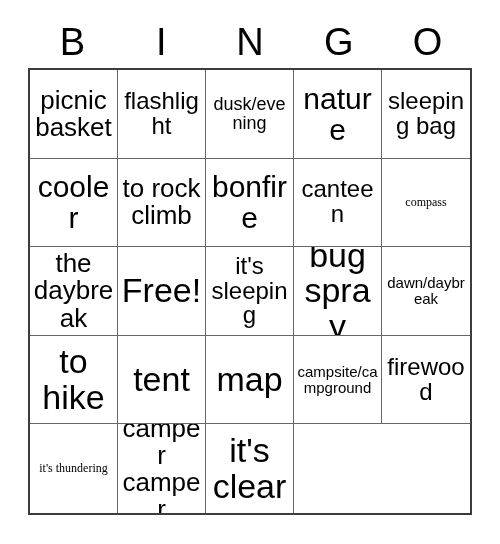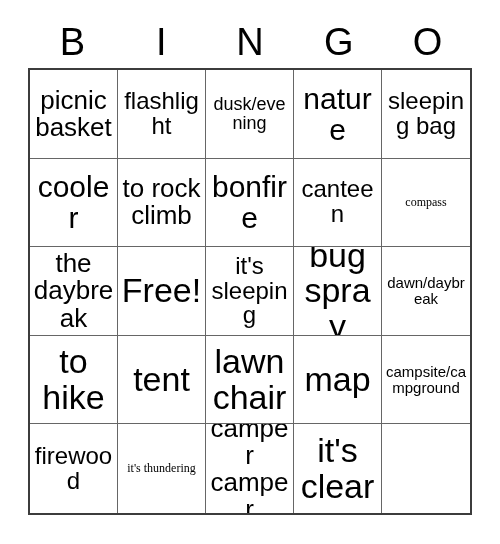--- a/index.html
+++ b/index.html
@@ -141,23 +141,20 @@
       <div class="cell fs-xxs">
         <span class="cell-text">dawn/daybreak</span>
       </div>
       <div class="cell fs-xxl">
         <span class="cell-text">to hike</span>
       </div>
       <div class="cell fs-xxl">
         <span class="cell-text">tent</span>
       </div>
       <div class="cell fs-xxl">
-        <span class="cell-text">lawn chair</span>
-      </div>
-      <div class="cell fs-xxl">
         <span class="cell-text">map</span>
       </div>
       <div class="cell fs-xxs">
         <span class="cell-text">campsite/campground</span>
       </div>
       <div class="cell fs-md">
         <span class="cell-text">firewood</span>
       </div>
       <div class="cell fs-sm">
         <span class="cell-text">it's thundering</span>

